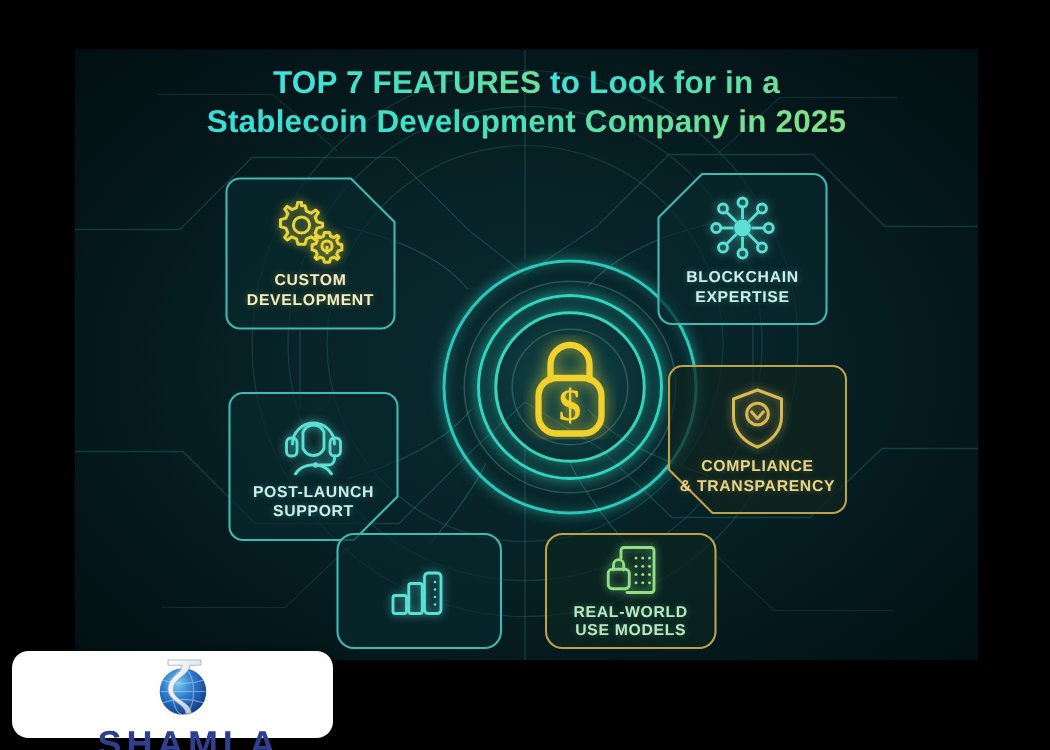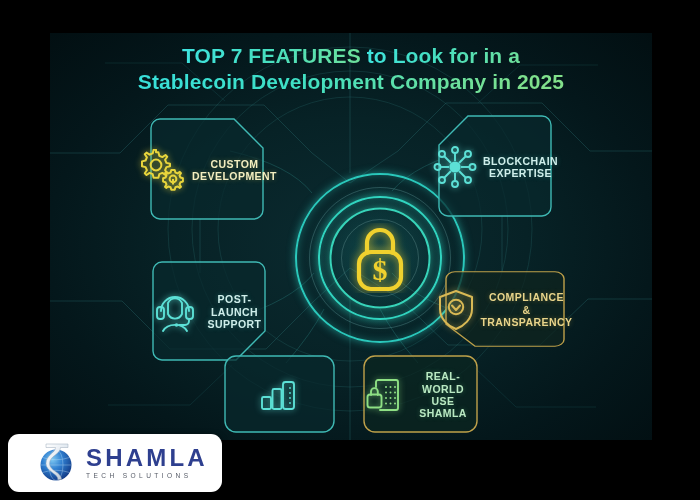--- a/index.html
+++ b/index.html
@@ -118,21 +118,21 @@
     position: absolute;
     inset: 0;
     width: 100%;
     height: 100%;
   }
   .card .cinner {
     position: relative;
     width: 100%;
     height: 100%;
     display: flex;
-    flex-direction: row;
+    flex-direction: column;
     align-items: center;
     justify-content: center;
     gap: 5px;
     padding-top: 2px;
     box-sizing: border-box;
   }
   .card .ico {
     display: block;
     line-height: 0;
   }
@@ -146,39 +146,40 @@
   }
   .lbl.yel  { color: #f3eec0; text-shadow: 0 0 5px rgba(230,210,90,.35); }
   .lbl.cyan { color: #cfeeea; text-shadow: 0 0 5px rgba(90,220,210,.35); }
   .lbl.gold { color: #e8d48a; text-shadow: 0 0 5px rgba(220,180,70,.35); }
   .lbl.grn  { color: #b9e9c2; text-shadow: 0 0 5px rgba(120,220,150,.35); }
 
   
   #card-custom   { left: 100px; top: 85px;  width: 114px; height: 102px; }
   #card-block    { left: 388px; top: 82px;  width: 114px; height: 102px; }
   #card-support  { left: 102px; top: 228px; width: 114px; height: 100px; }
-  #card-comply   { left: 395px; top: 238px; width: 120px; height: 76px; border-radius: 13px; }
+  #card-comply   { left: 395px; top: 210px; width: 120px; height: 100px; border-radius: 13px; }
   #card-scalable { left: 174px; top: 322px; width: 111px; height:  78px; }
   #card-realworld{ left: 313px; top: 322px; width: 115px; height:  78px; }
 
   
   #logo {
     position: absolute;
     left: 8px;
     top: 434px;
     width: 214px;
     height: 58px;
     background: #ffffff;
     border-radius: 11px;
     box-shadow: 0 2px 6px rgba(0,0,0,.7);
     display: flex;
     align-items: center;
-    padding-left: 27px;
+    padding-left: 13px;
     box-sizing: border-box;
     z-index: 20;
+    flex-direction: column;
   }
   #logo-text { margin-left: 9px; }
   #logo-name {
     font-size: 24px;
     font-weight: bold;
     letter-spacing: 3.2px;
     color: #2e3f8f;
     line-height: 1;
   }
   #logo-sub {
@@ -380,21 +381,21 @@
               <circle cx="23" cy="19" r="1"></circle>
                 <circle cx="27.5" cy="19" r="1"></circle>
                 <circle cx="32" cy="19" r="1"></circle>
               <circle cx="23" cy="24.5" r="1"></circle>
                 <circle cx="27.5" cy="24.5" r="1"></circle>
                 <circle cx="32" cy="24.5" r="1"></circle>
             </g>
           </svg>
         </span>
         <span class="lbl grn">REAL-WORLD
-USE SHAMLA</span>
+USE MODELS</span>
       </div>
     </div>
 
   </div>
 
   <div id="logo">
     <span>
       <svg width="42" height="46" viewBox="0 0 42 46">
         <defs>
           <radialGradient id="globeg" cx="38%" cy="32%" r="72%">

